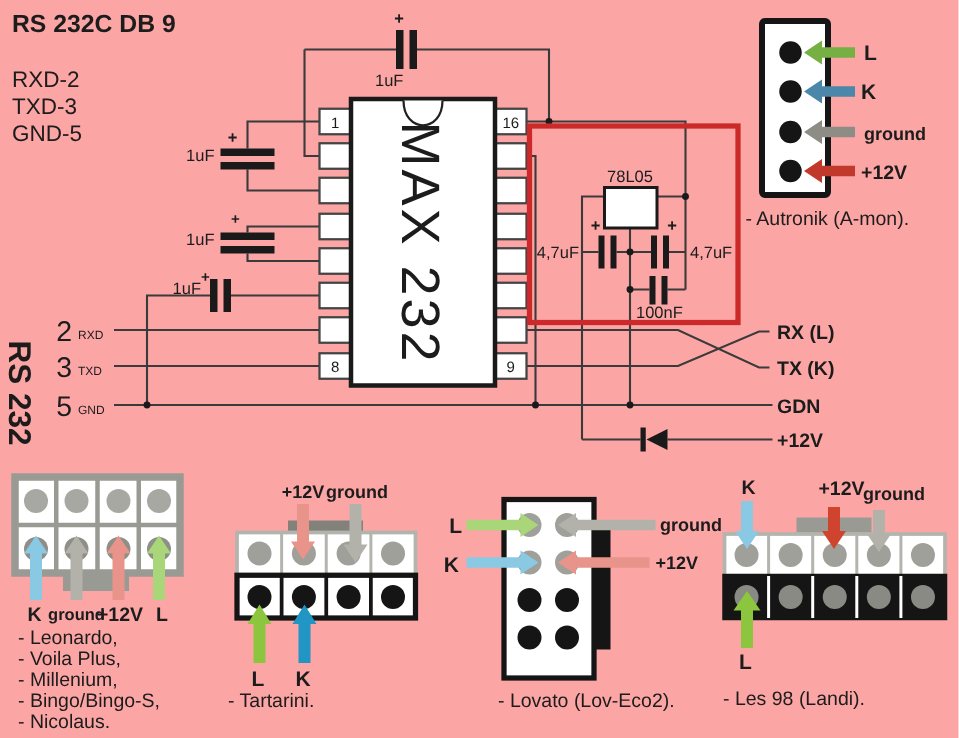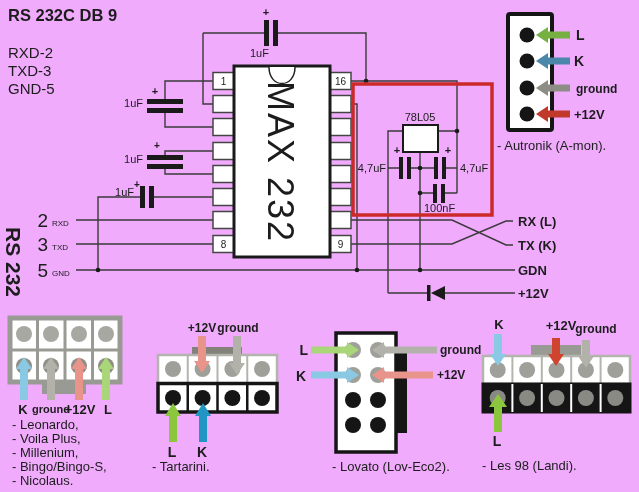--- a/index.html
+++ b/index.html
@@ -1,16 +1,16 @@
 <!DOCTYPE html>
 <html><head>
 <meta charset="utf-8">
 <style>
   html,body{margin:0;padding:0;background:#fff;}
-  .stage{position:relative;width:639px;height:492px;background:#f0abfc;overflow:hidden;}
+  .stage{position:relative;width:639px;height:492px;background:#fca5a5;overflow:hidden;}
   svg{position:absolute;left:0;top:0;}
   text{font-family:"Liberation Sans","DejaVu Sans",sans-serif;fill:#1c1c1c;}
   .t8{font-size:8px;}  .t10{font-size:10px;} .t11{font-size:11px;}
   .t12{font-size:12px;} .t13{font-size:13px;} .t14{font-size:14px;}
   .t15{font-size:15px;} .t17{font-size:16.5px;} .t19{font-size:19px;}
   .t21{font-size:21px;font-weight:bold;} .t36{font-size:36px;letter-spacing:2px;}
   .b{font-weight:bold;}
   .wire{stroke:#3a3a3a;stroke-width:1.4;fill:none;}
   .plate{fill:#1a1a1a;}
   .pinbox{fill:#ffffff;stroke:#444;stroke-width:1.5;}

